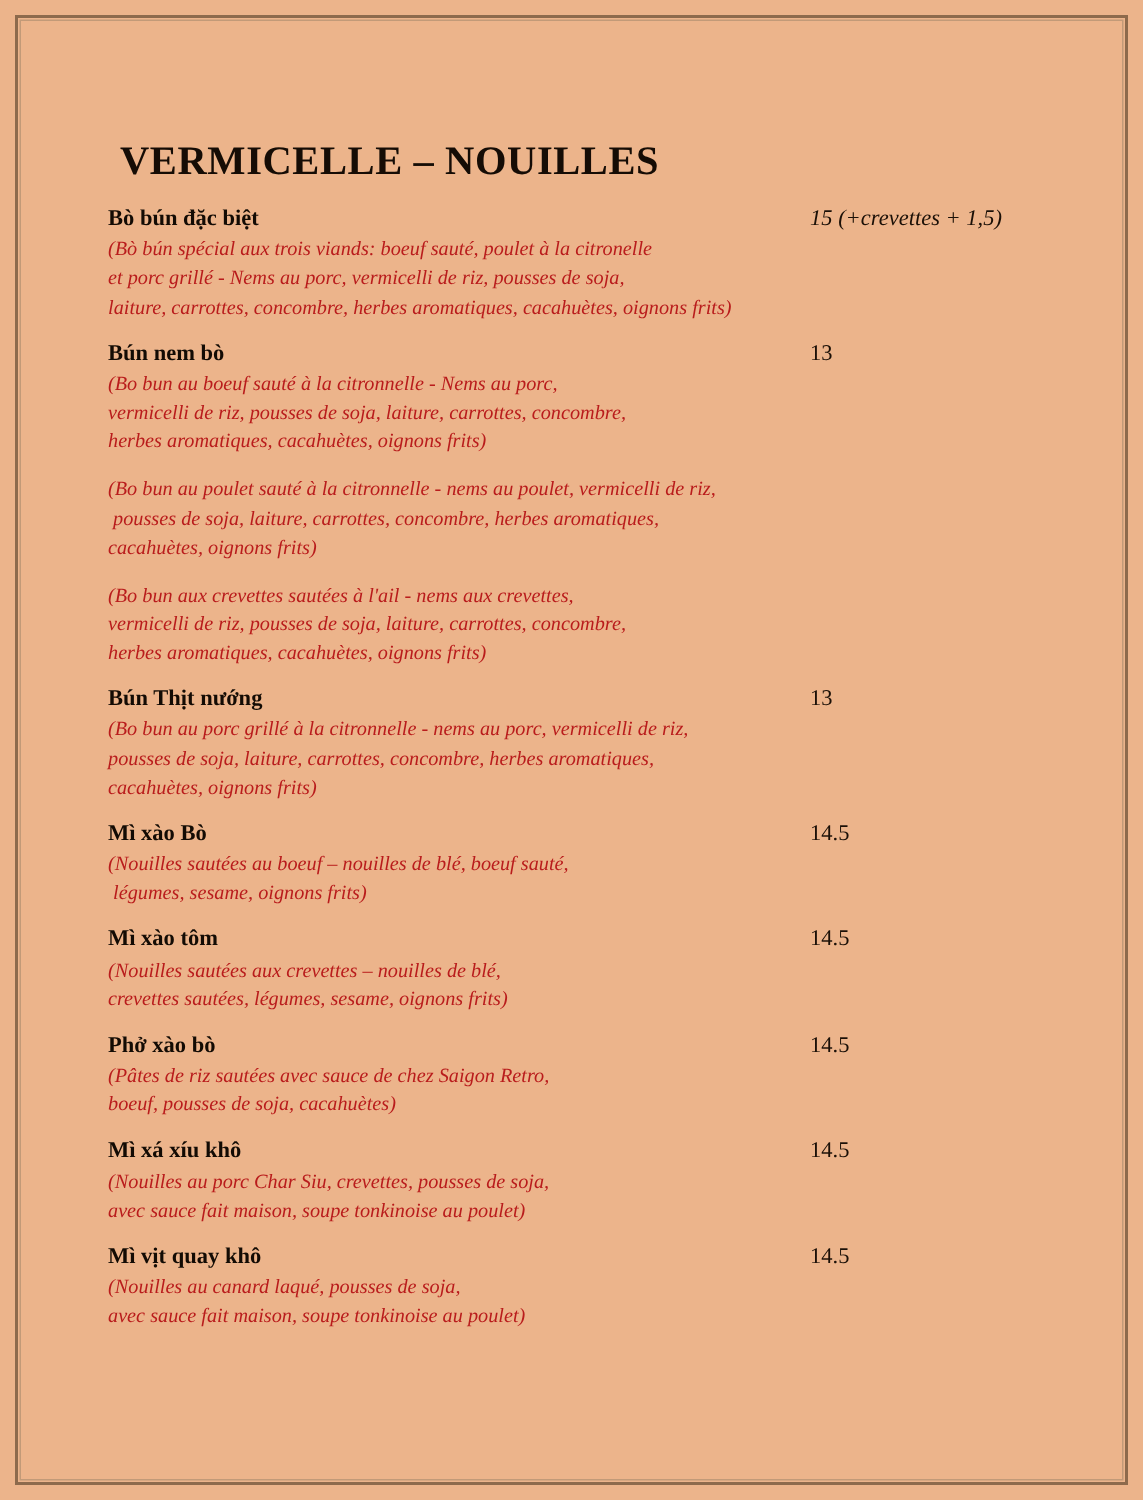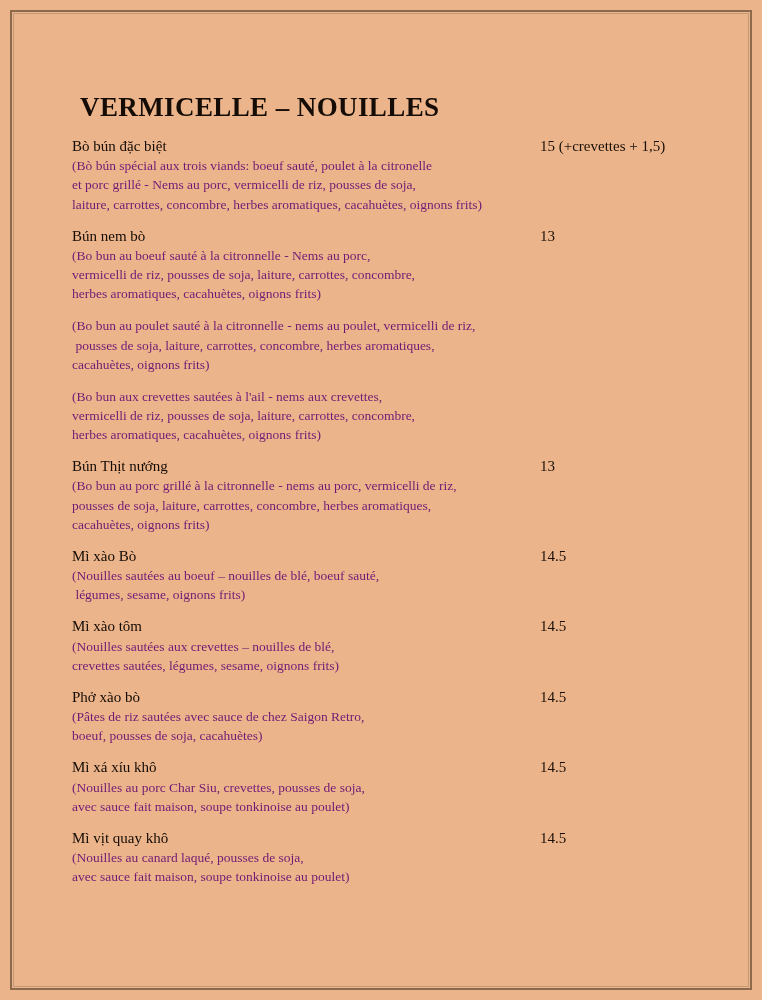--- a/index.html
+++ b/index.html
@@ -67,44 +67,46 @@
     position: relative;
     margin-bottom: 13px;
   }
   .item-head {
     display: flex;
     align-items: flex-start;
     justify-content: space-between;
   }
   .item-name {
     font-size: 15px;
-    font-weight: normal;
+    font-weight: bold;
     line-height: 1.28;
     color: #130b04;
     flex: 0 1 auto;
     padding-right: 16px;
   }
   .item-price {
     font-size: 15px;
     font-weight: normal;
     line-height: 1.28;
     color: #1b1007;
     white-space: nowrap;
     flex: 0 0 auto;
     text-align: left;
     min-width: 170px;
     padding-left: 0;
   }
   .item-price.wide {
     min-width: 170px;
+    font-style: italic;
   }
   .item-desc {
     font-size: 13.5px;
+    font-style: italic;
     line-height: 1.42;
-    color: #701a75;
+    color: #b91c1c;
     margin-top: 0px;
     max-width: 470px;
   }
   .item-desc .dline {
     display: block;
     white-space: pre;
   }
 </style>
 </head>
 <body>

